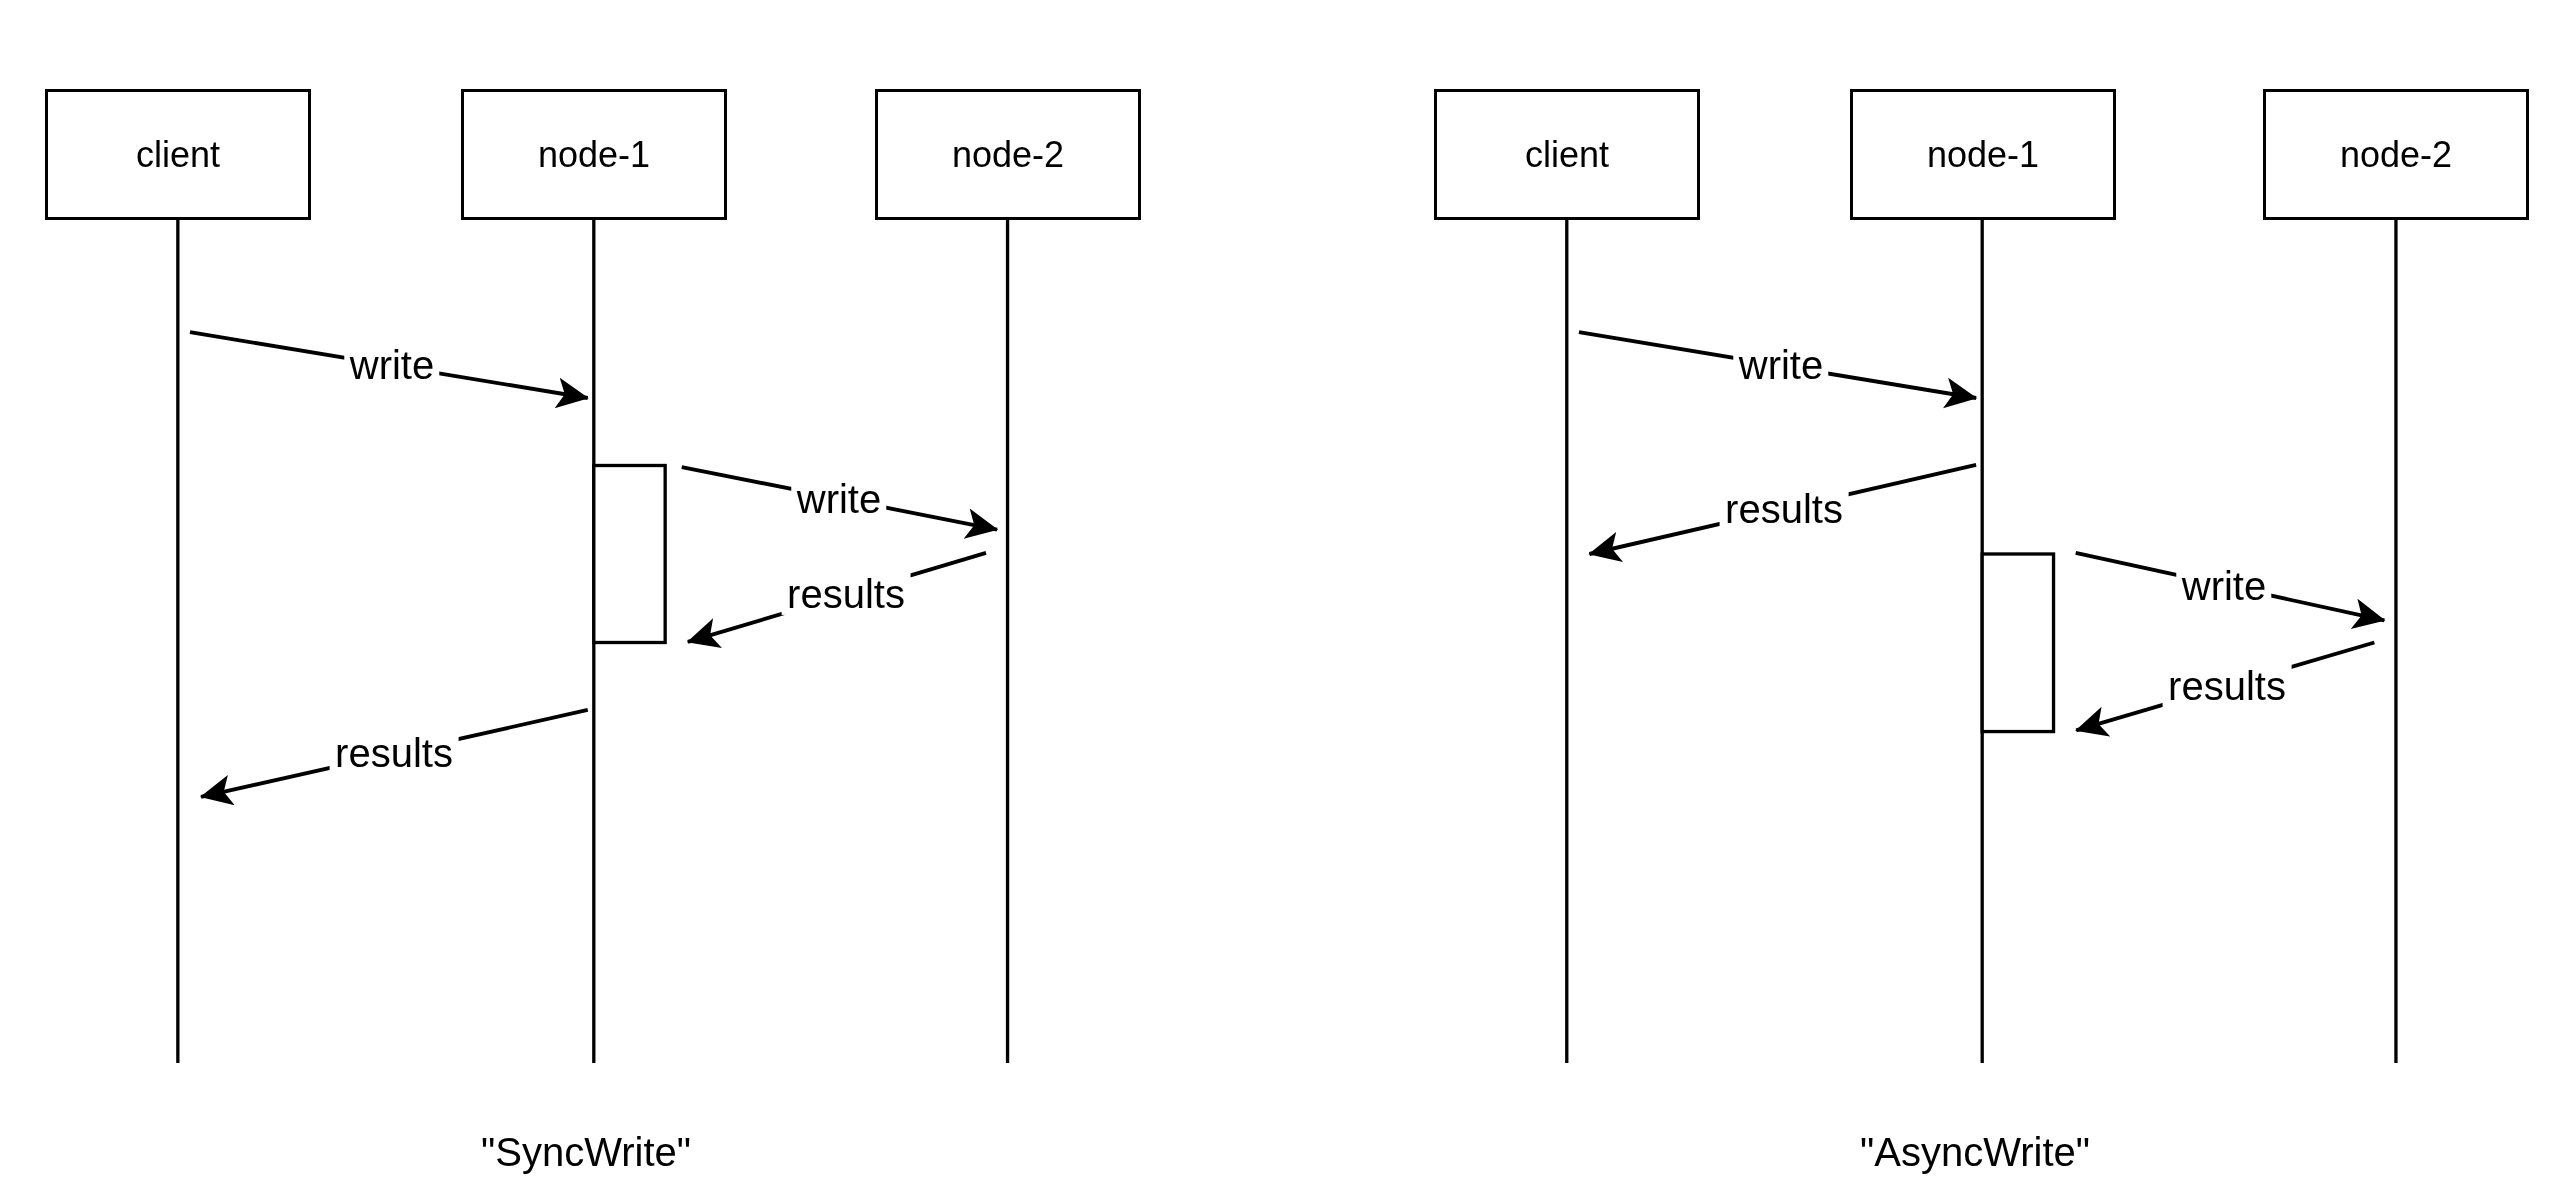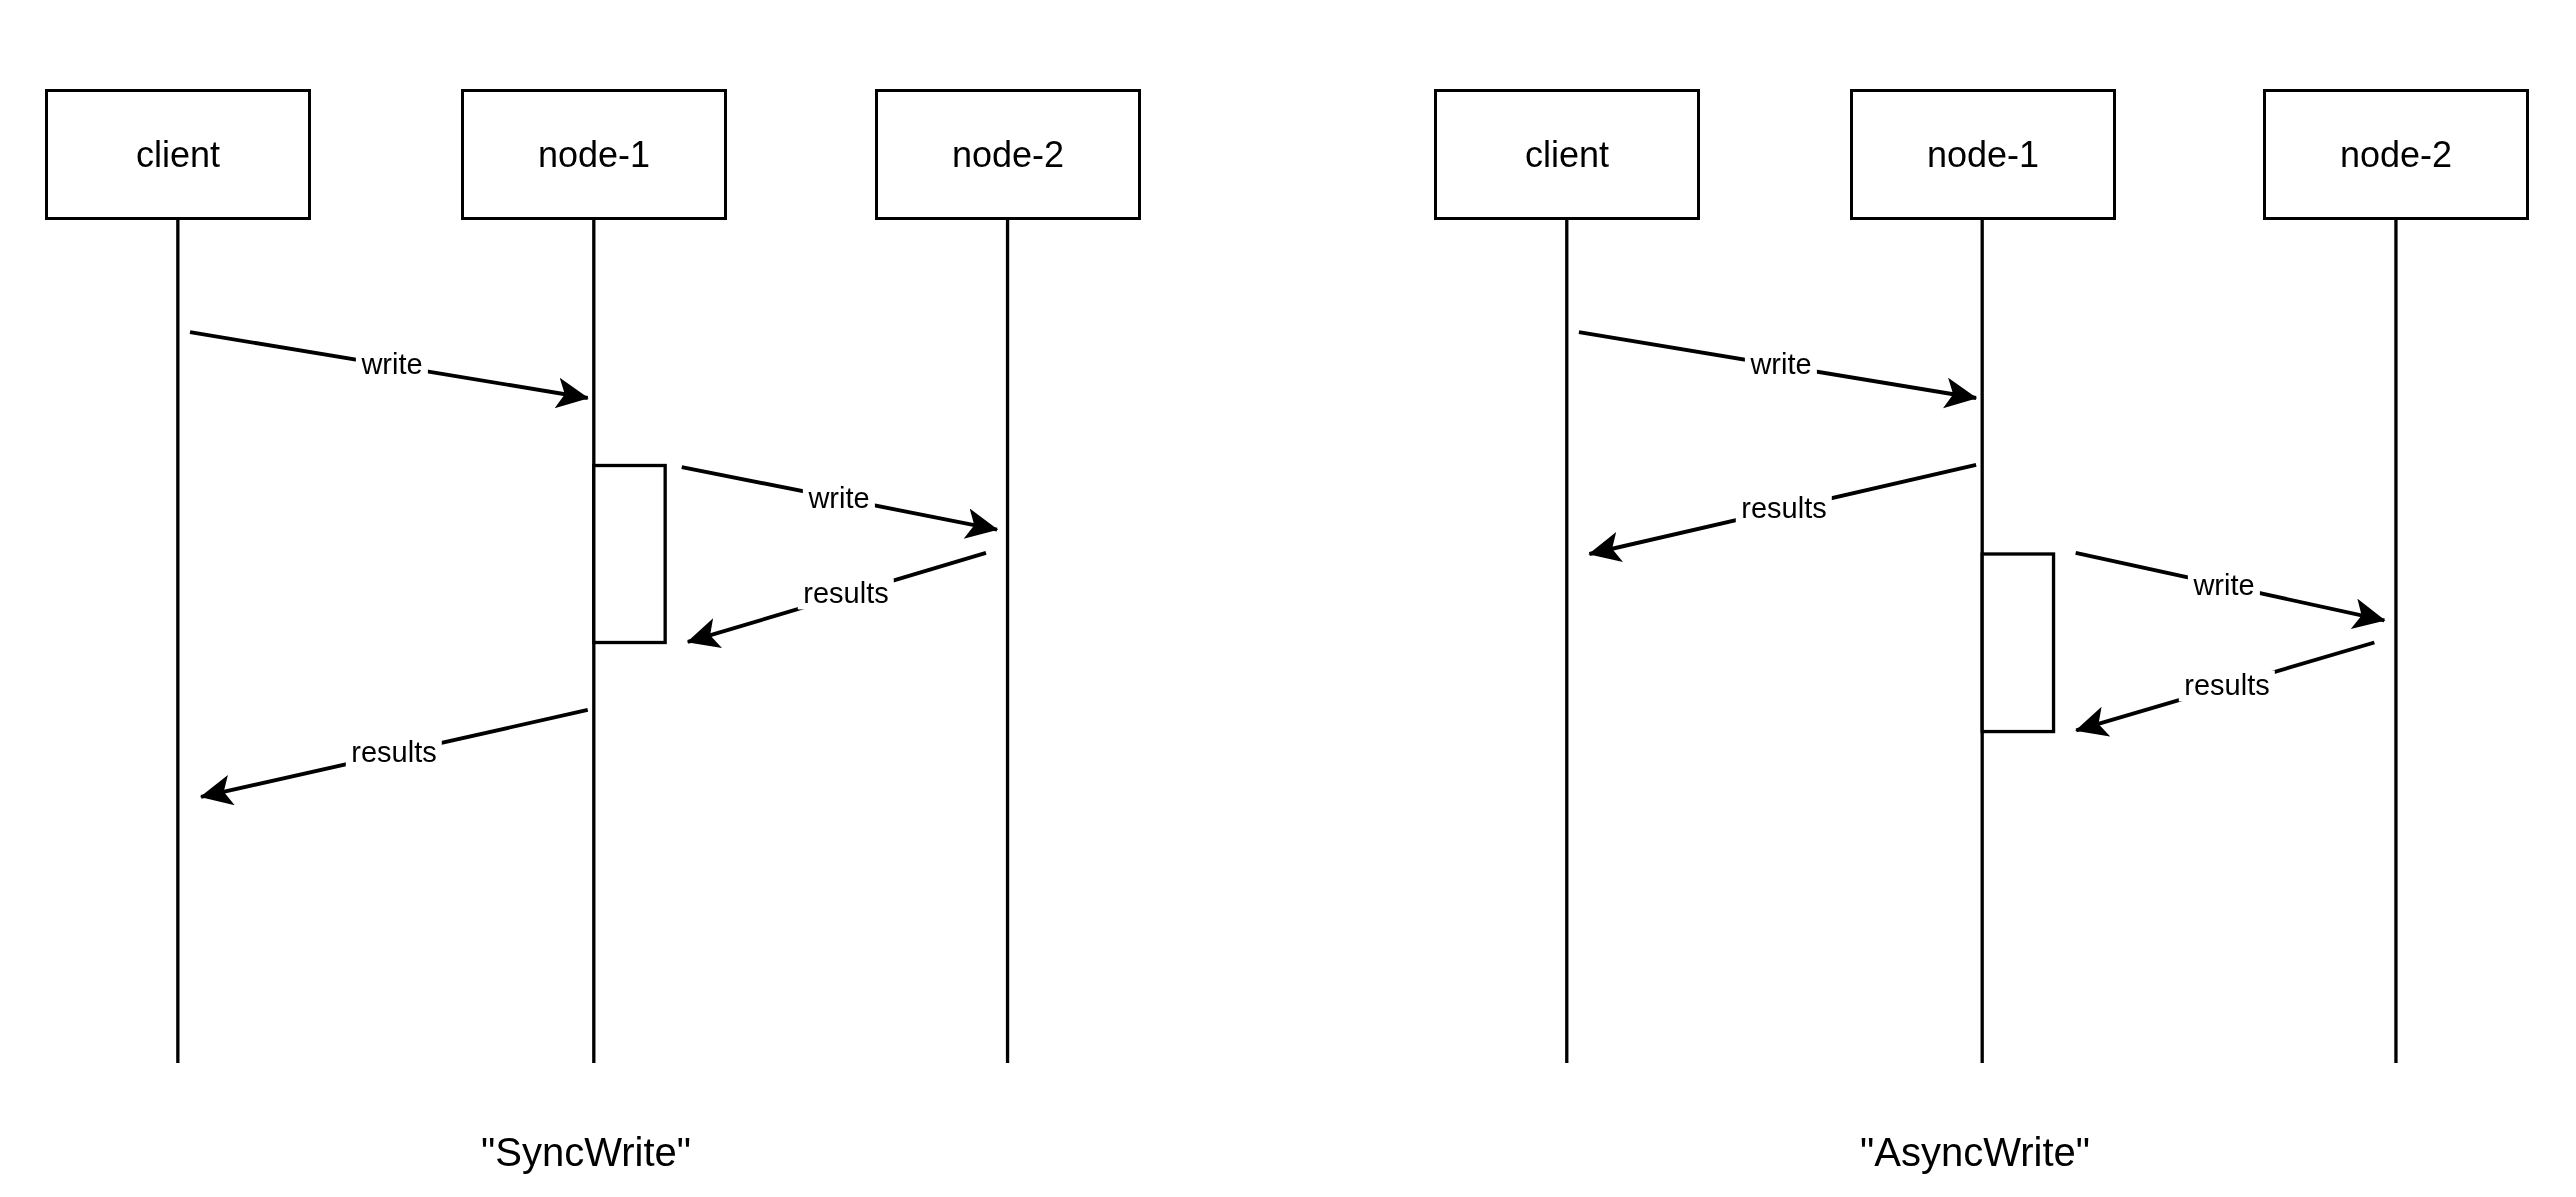--- a/index.html
+++ b/index.html
@@ -33,21 +33,21 @@
     align-items: center;
     justify-content: center;
     font-size: 36px;
     line-height: 1;
     white-space: nowrap;
   }
   .msg-label {
     position: absolute;
     transform: translate(-50%, -50%);
     background: #ffffff;
-    font-size: 29px;
+    font-size: 40px;
     line-height: 1;
     padding: 1.1px 5.5px;
     white-space: nowrap;
   }
   .caption {
     position: absolute;
     transform: translate(-50%, -50%);
     background: #ffffff;
     font-size: 40px;
     line-height: 1;

